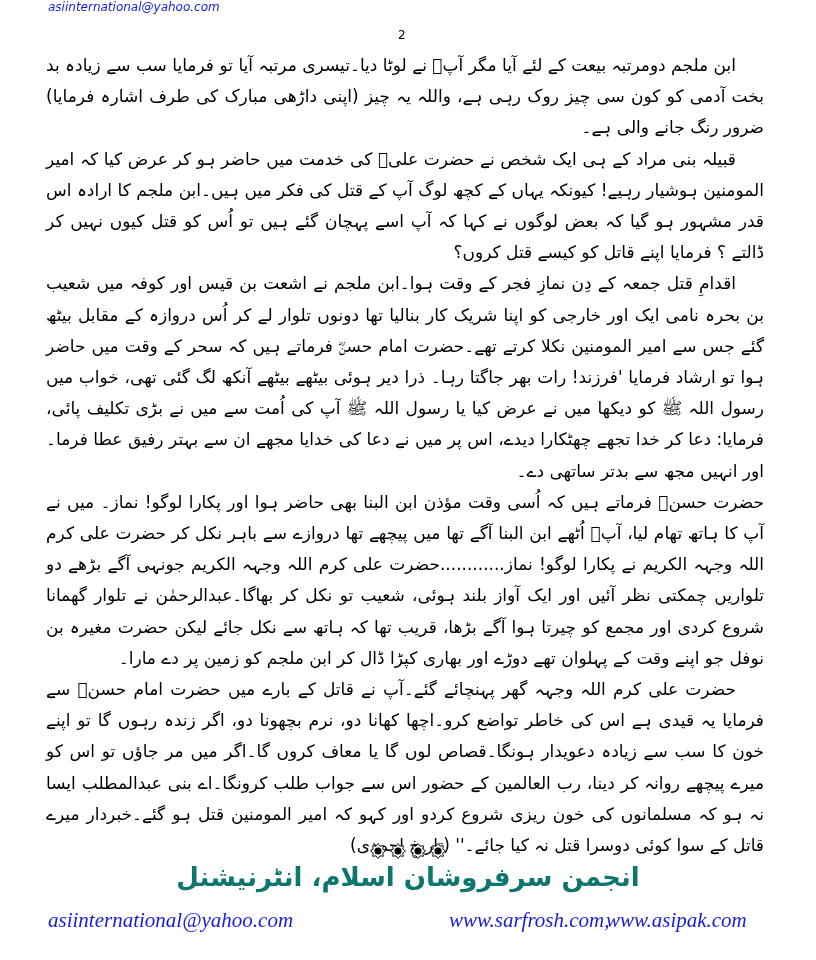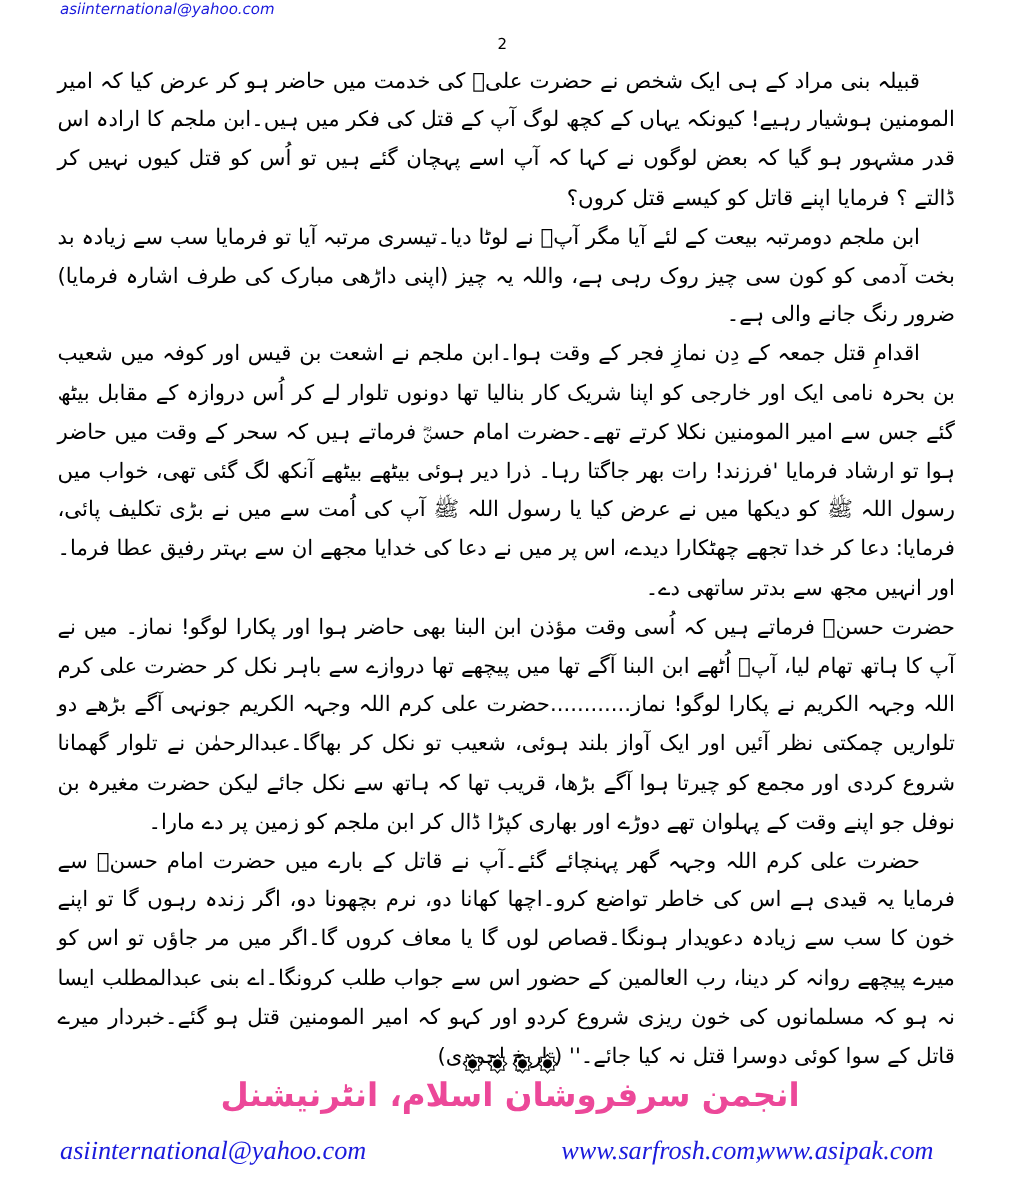--- a/index.html
+++ b/index.html
@@ -5,35 +5,35 @@
     html, body { margin: 0; padding: 0; background: #ffffff; }
     body { width: 816px; height: 960px; position: relative; overflow: hidden; font-family: "DejaVu Sans", sans-serif; color: #000; }
     .top-email { position: absolute; left: 48px; top: 0px; font-family: "DejaVu Sans", sans-serif; font-style: italic; font-size: 12px; color: #1a1adc; }
     .page-number { position: absolute; left: 398px; top: 28px; font-family: "DejaVu Sans", sans-serif; font-size: 12px; color: #000; }
     .body-text { position: absolute; left: 46px; top: 50px; width: 718px; direction: rtl; font-family: "DejaVu Sans", sans-serif; font-size: 17px; line-height: 31.2px; text-align: justify; }
     .para { margin: 0; text-indent: 0; }
     .para.indent { text-indent: 28px; }
     .ornaments { position: absolute; top: 843px; left: 0; width: 816px; text-align: center; font-size: 0; }
     .ornament { display: inline-block; width: 16px; height: 16px; margin: 0 2px; position: relative; }
     .ornament svg { width: 16px; height: 16px; display: block; }
-    .org-name { position: absolute; top: 862px; left: 0; width: 816px; text-align: center; direction: rtl; font-family: "DejaVu Sans", sans-serif; font-weight: bold; font-size: 26px; color: #ec4899; letter-spacing: 0.5px; }
+    .org-name { position: absolute; top: 862px; left: 0; width: 816px; text-align: center; direction: rtl; font-family: "DejaVu Sans", sans-serif; font-weight: bold; font-size: 26px; color: #0f766e; letter-spacing: 0.5px; }
     .footer { position: absolute; top: 908px; left: 0; width: 816px; font-family: "Liberation Serif", serif; font-style: italic; font-size: 21px; color: #1a1adc; }
     .footer .email { position: absolute; left: 48px; }
     .footer .site1 { position: absolute; left: 449px; }
     .footer .site2 { position: absolute; left: 606px; }
   </style>
 </head>
 <body>
 
 <div class="top-email">asiinternational@yahoo.com</div>
 <div class="page-number">2</div>
 
 <div class="body-text">
+  <p class="para indent">ابن ملجم دومرتبہ بیعت کے لئے آیا مگر آپؓ نے لوٹا دیا۔تیسری مرتبہ آیا تو فرمایا سب سے زیادہ بد بخت آدمی کو کون سی چیز روک رہی ہے، واللہ یہ چیز (اپنی داڑھی مبارک کی طرف اشارہ فرمایا) ضرور رنگ جانے والی ہے۔</p>
   <p class="para indent">قبیلہ بنی مراد کے ہی ایک شخص نے حضرت علیؓ کی خدمت میں حاضر ہو کر عرض کیا کہ امیر المومنین ہوشیار رہیے! کیونکہ یہاں کے کچھ لوگ آپ کے قتل کی فکر میں ہیں۔ابن ملجم کا ارادہ اس قدر مشہور ہو گیا کہ بعض لوگوں نے کہا کہ آپ اسے پہچان گئے ہیں تو اُس کو قتل کیوں نہیں کر ڈالتے ؟ فرمایا اپنے قاتل کو کیسے قتل کروں؟</p>
-  <p class="para indent">ابن ملجم دومرتبہ بیعت کے لئے آیا مگر آپؓ نے لوٹا دیا۔تیسری مرتبہ آیا تو فرمایا سب سے زیادہ بد بخت آدمی کو کون سی چیز روک رہی ہے، واللہ یہ چیز (اپنی داڑھی مبارک کی طرف اشارہ فرمایا) ضرور رنگ جانے والی ہے۔</p>
   <p class="para indent">اقدامِ قتل جمعہ کے دِن نمازِ فجر کے وقت ہوا۔ابن ملجم نے اشعت بن قیس اور کوفہ میں شعیب بن بحرہ نامی ایک اور خارجی کو اپنا شریک کار بنالیا تھا دونوں تلوار لے کر اُس دروازہ کے مقابل بیٹھ گئے جس سے امیر المومنین نکلا کرتے تھے۔حضرت امام حسنؓ فرماتے ہیں کہ سحر کے وقت میں حاضر ہوا تو ارشاد فرمایا 'فرزند! رات بھر جاگتا رہا۔ ذرا دیر ہوئی بیٹھے بیٹھے آنکھ لگ گئی تھی، خواب میں رسول اللہ ﷺ کو دیکھا میں نے عرض کیا یا رسول اللہ ﷺ آپ کی اُمت سے میں نے بڑی تکلیف پائی، فرمایا: دعا کر خدا تجھے چھٹکارا دیدے، اس پر میں نے دعا کی خدایا مجھے ان سے بہتر رفیق عطا فرما۔اور انہیں مجھ سے بدتر ساتھی دے۔</p>
   <p class="para">حضرت حسنؓ فرماتے ہیں کہ اُسی وقت مؤذن ابن البنا بھی حاضر ہوا اور پکارا لوگو! نماز۔ میں نے آپ کا ہاتھ تھام لیا، آپؓ اُٹھے ابن البنا آگے تھا میں پیچھے تھا دروازے سے باہر نکل کر حضرت علی کرم اللہ وجہہ الکریم نے پکارا لوگو! نماز............حضرت علی کرم اللہ وجہہ الکریم جونہی آگے بڑھے دو تلواریں چمکتی نظر آئیں اور ایک آواز بلند ہوئی، شعیب تو نکل کر بھاگا۔عبدالرحمٰن نے تلوار گھمانا شروع کردی اور مجمع کو چیرتا ہوا آگے بڑھا، قریب تھا کہ ہاتھ سے نکل جائے لیکن حضرت مغیرہ بن نوفل جو اپنے وقت کے پہلوان تھے دوڑے اور بھاری کپڑا ڈال کر ابن ملجم کو زمین پر دے مارا۔</p>
   <p class="para indent">حضرت علی کرم اللہ وجہہ گھر پہنچائے گئے۔آپ نے قاتل کے بارے میں حضرت امام حسنؓ سے فرمایا یہ قیدی ہے اس کی خاطر تواضع کرو۔اچھا کھانا دو، نرم بچھونا دو، اگر زندہ رہوں گا تو اپنے خون کا سب سے زیادہ دعویدار ہونگا۔قصاص لوں گا یا معاف کروں گا۔اگر میں مر جاؤں تو اس کو میرے پیچھے روانہ کر دینا، رب العالمین کے حضور اس سے جواب طلب کرونگا۔اے بنی عبدالمطلب ایسا نہ ہو کہ مسلمانوں کی خون ریزی شروع کردو اور کہو کہ امیر المومنین قتل ہو گئے۔خبردار میرے قاتل کے سوا کوئی دوسرا قتل نہ کیا جائے۔'' (تاریخِ احمدی)</p>
 </div>
 
 <div class="ornaments">
   <span class="ornament">
     <svg viewBox="0 0 16 16">
         <polygon points="8,0.5 10,3.2 13.3,2.7 12.8,6 15.5,8 12.8,10 13.3,13.3 10,12.8 8,15.5 6,12.8 2.7,13.3 3.2,10 0.5,8 3.2,6 2.7,2.7 6,3.2" fill="#fff" stroke="#000" stroke-width="0.9"></polygon>
         <circle cx="8" cy="8" r="3.6" fill="#000"></circle>

